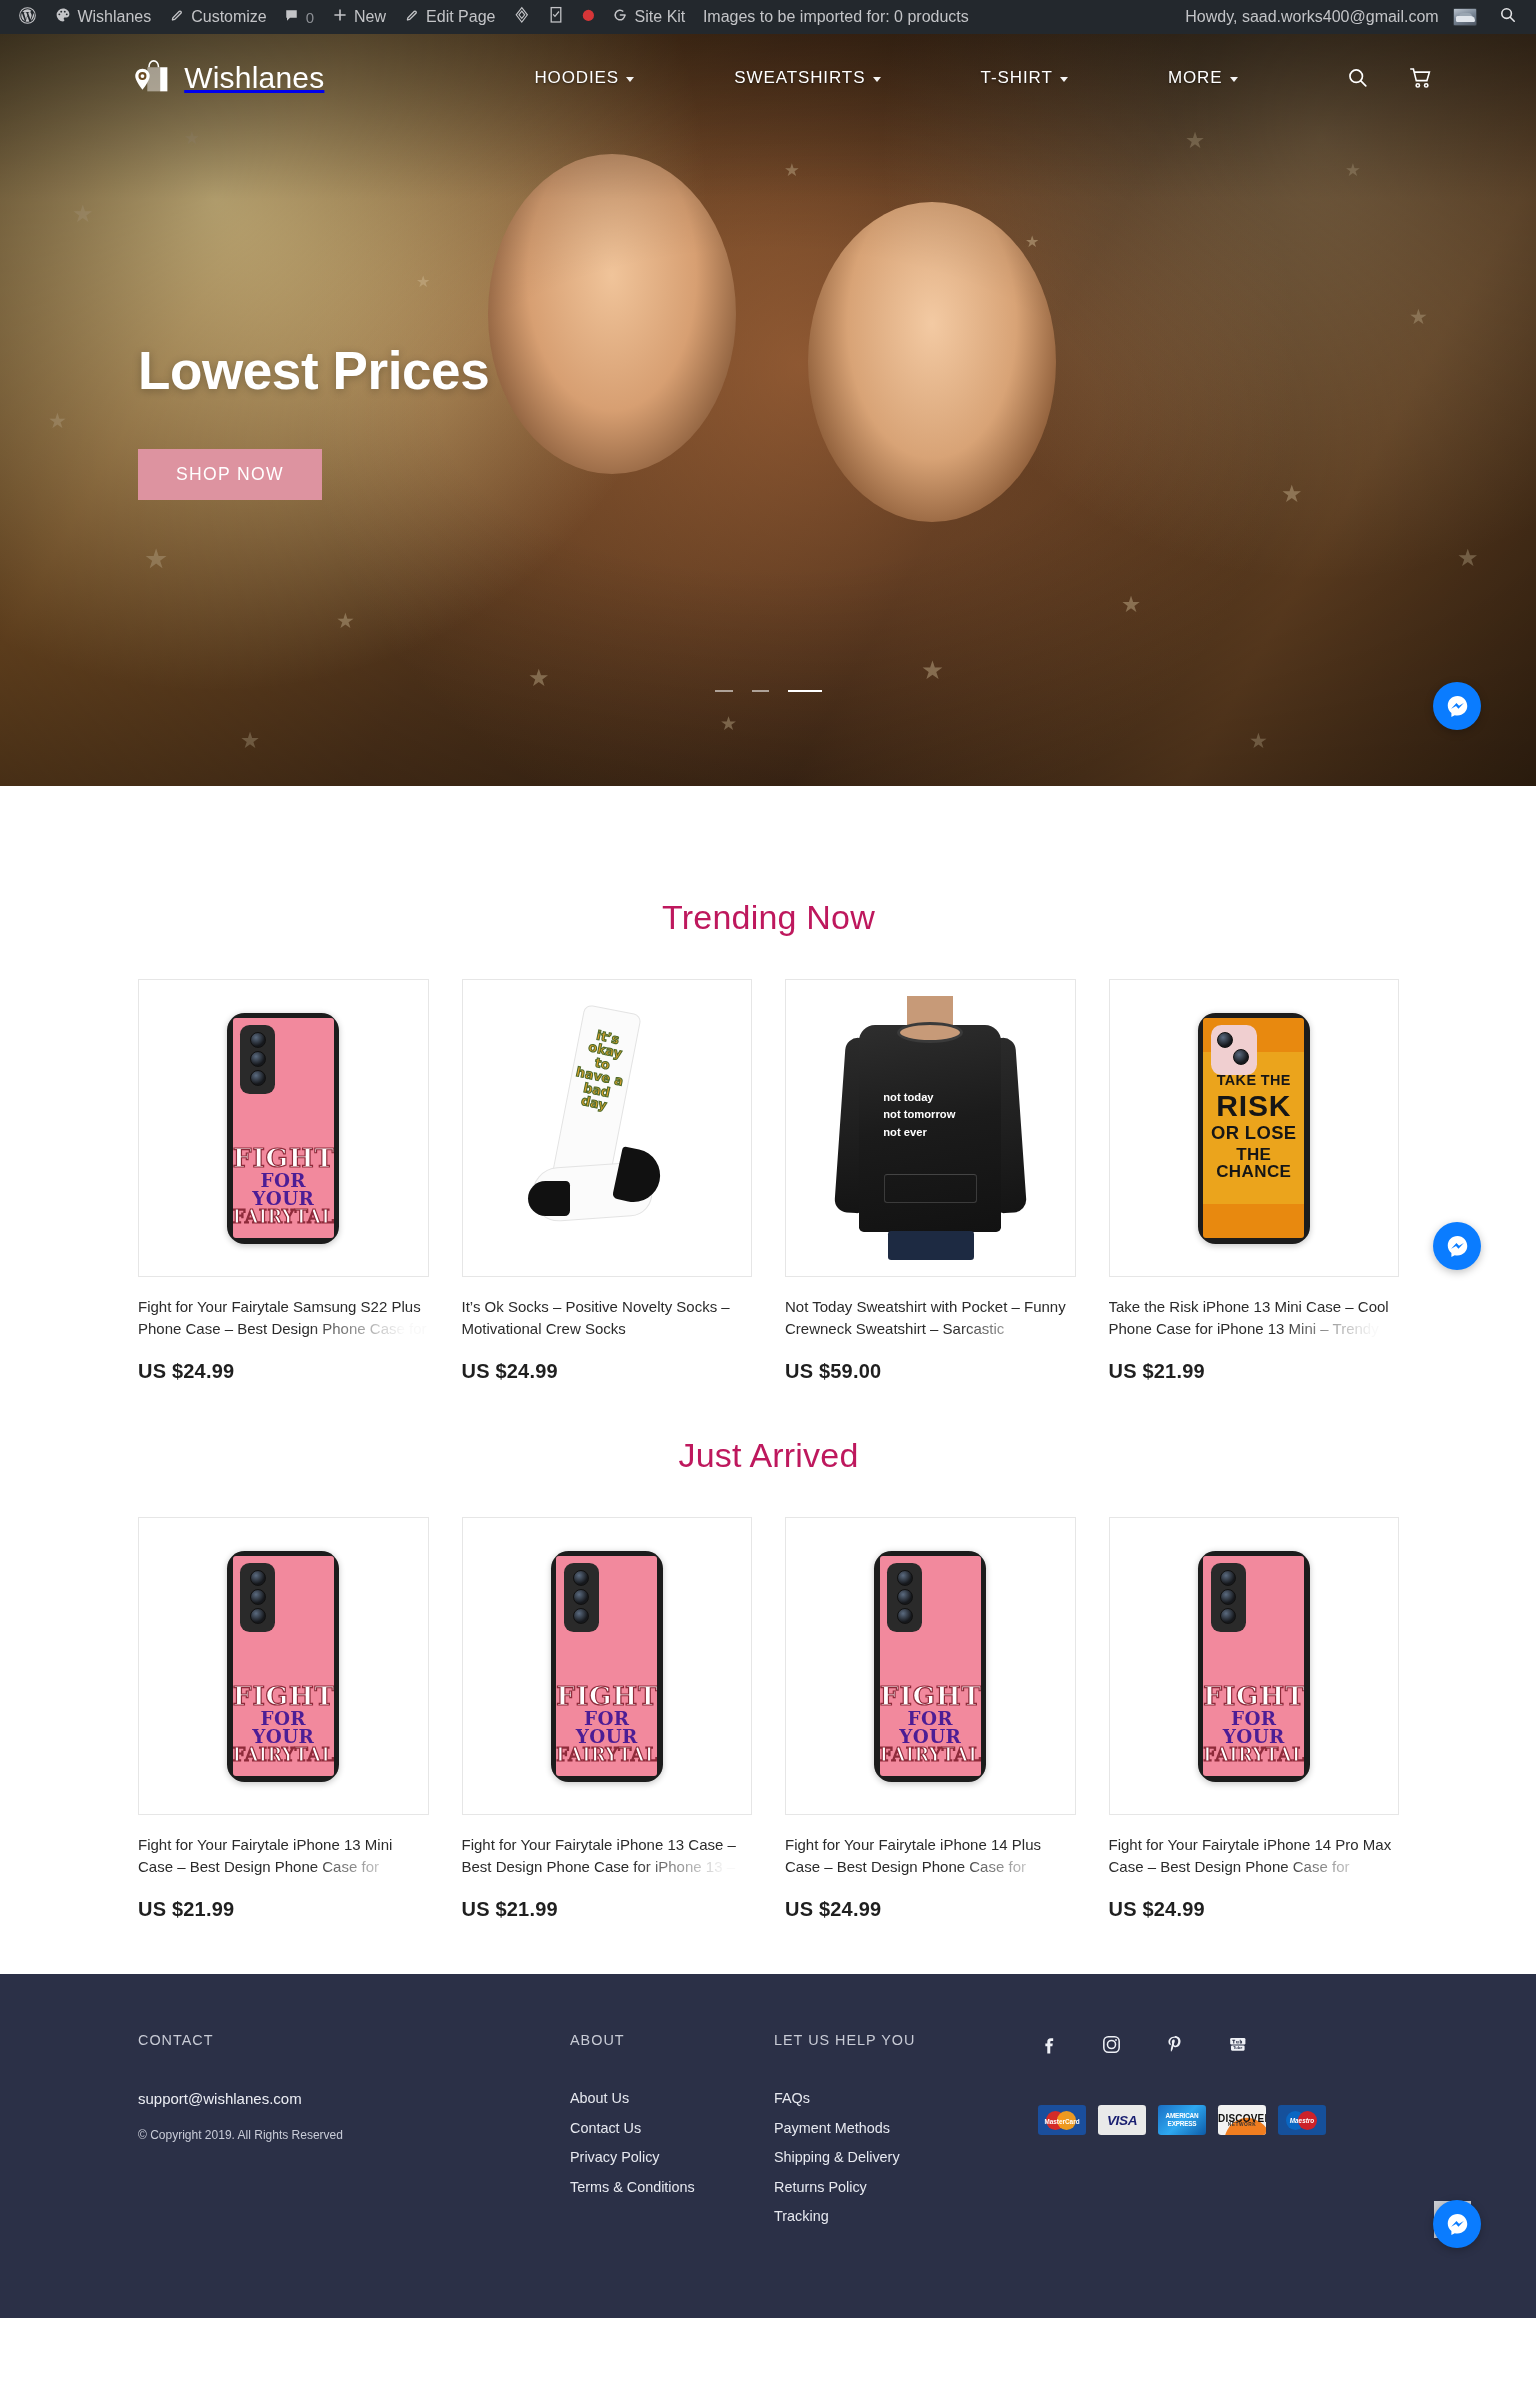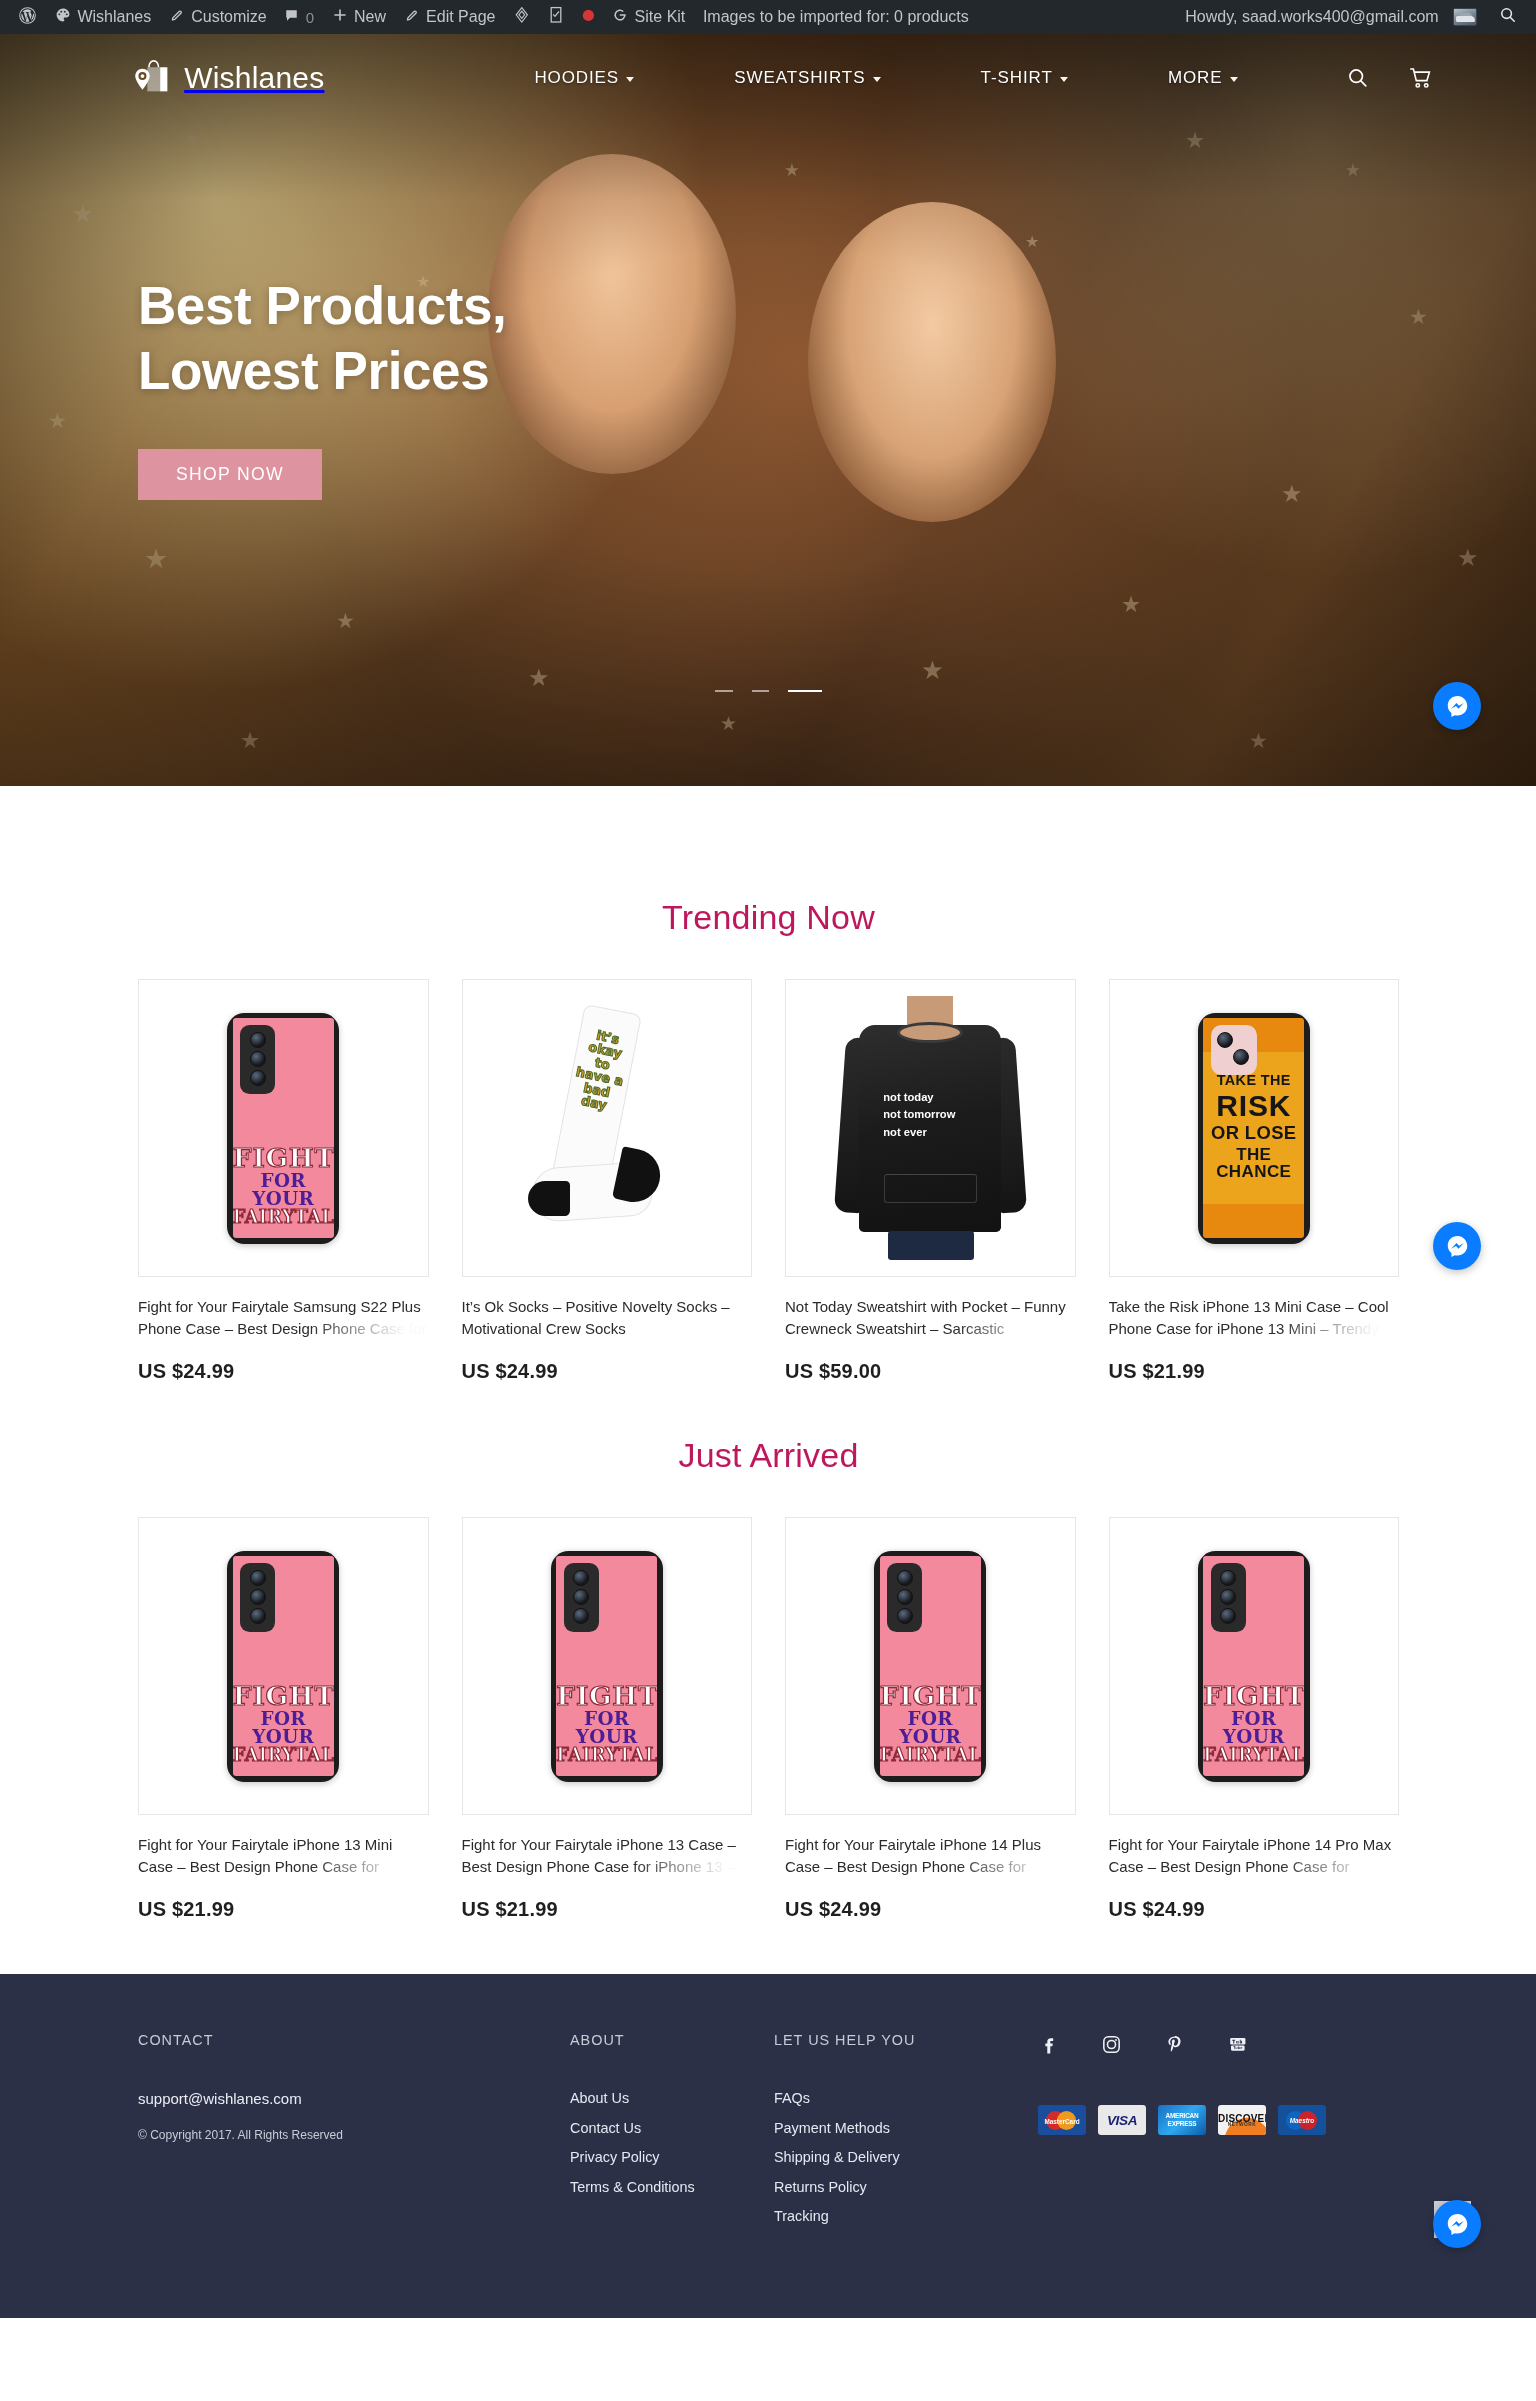--- a/index.html
+++ b/index.html
@@ -637,21 +637,21 @@
                 <circle cx="11" cy="23" r="2.1"></circle>
                 <circle cx="21.5" cy="23" r="2.1"></circle>
               </svg>
           </span>
         </a>
       </div>
     </header>
 
     <div class="hero-content">
       <h1 class="hero-title">
-        <span>Best Products,</span><br>
+        <br>
         <span>Lowest Prices</span>
       </h1>
       <button class="shop-btn">SHOP NOW</button>
     </div>
 
     <div class="hero-dots">
       <span class="dot"></span>
       <span class="dot"></span>
       <span class="dot active"></span>
     </div>
@@ -848,21 +848,21 @@
         </svg>
     </div>
   </section>
 
   <footer class="footer">
     <div class="footer-grid">
 
       <div class="f-col">
         <div class="f-head">CONTACT</div>
         <a class="f-email" href="#">support@wishlanes.com</a>
-        <div class="f-copy">© Copyright 2017. All Rights Reserved</div>
+        <div class="f-copy">© Copyright 2019. All Rights Reserved</div>
       </div>
 
       <div class="f-col">
         <div class="f-head">ABOUT</div>
         <a class="f-link" href="#">About Us</a>
         <a class="f-link" href="#">Contact Us</a>
         <a class="f-link" href="#">Privacy Policy</a>
         <a class="f-link" href="#">Terms &amp; Conditions</a>
       </div>
 

